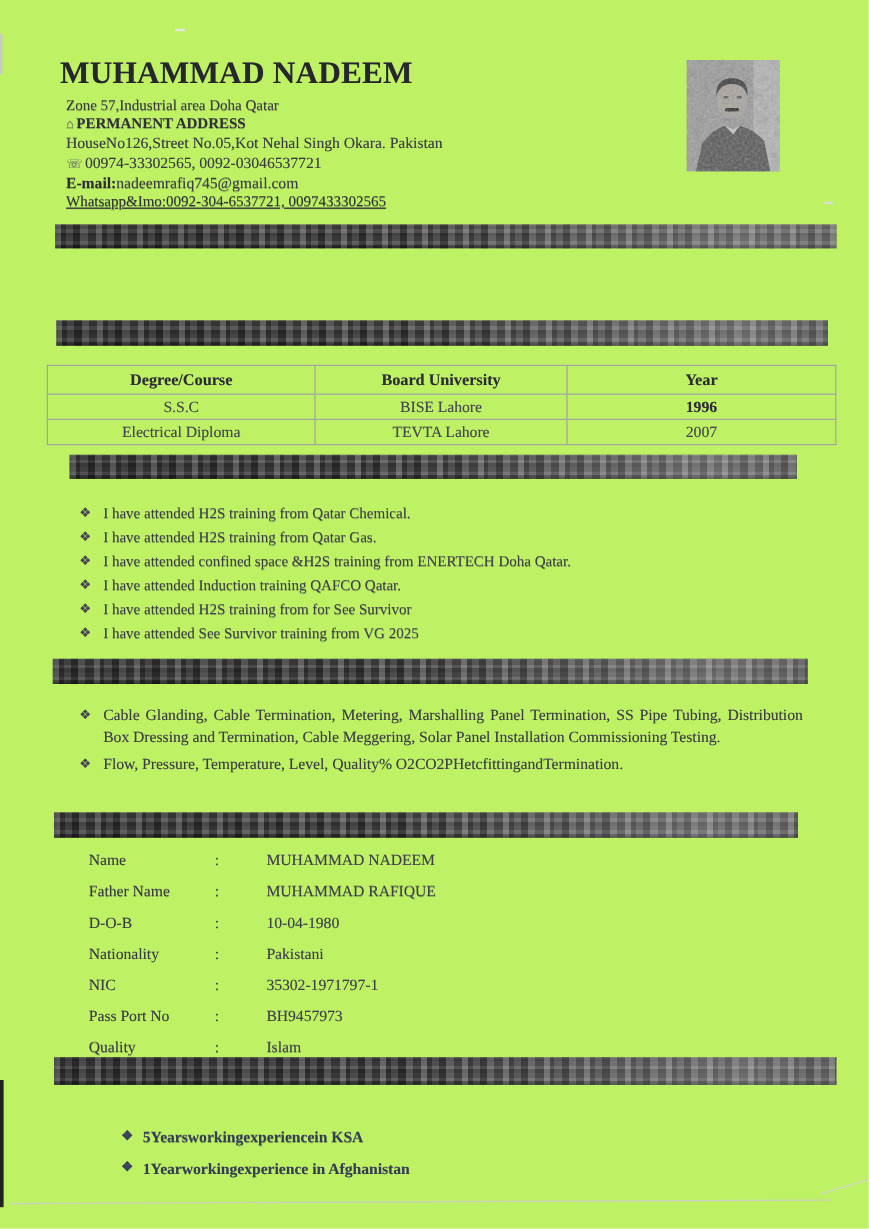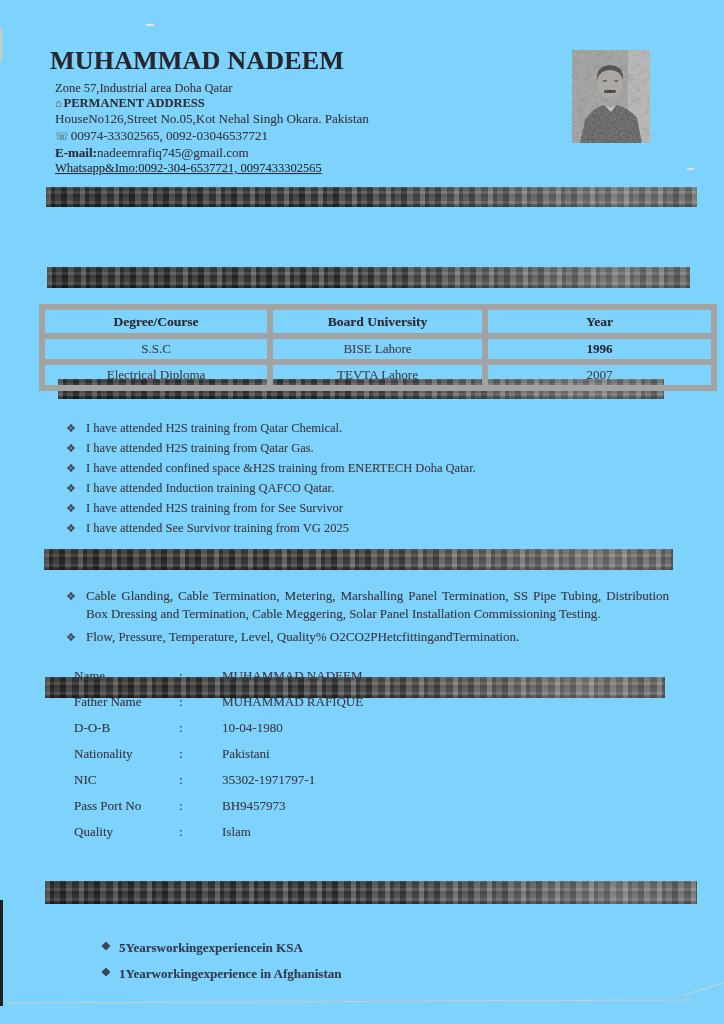--- a/index.html
+++ b/index.html
@@ -1,18 +1,18 @@
 <!DOCTYPE html>
 <html><head>
 <meta charset="utf-8">
 <style>
   html,body{margin:0;padding:0;background:#ffffff;}
   .page{
     position:relative;width:724px;height:1024px;overflow:hidden;
-    background:#7dd3fc;
+    background:#bef264;
     font-family:"Liberation Serif","DejaVu Serif",serif;
     color:#3a3a42;
     text-shadow:0.2px 0.2px 0.4px rgba(70,70,85,0.45);
   }
   .abs{position:absolute;}
 
   
   .name-title{left:50px;top:46px;font-size:26px;font-weight:bold;color:#26262c;letter-spacing:0.2px;}
   .h-line{left:55px;font-size:12.5px;white-space:nowrap;}
   .zone{top:81px;}
@@ -45,36 +45,36 @@
   .b4{left:44px;top:549px;width:629px;height:21px;}
   .b5{left:45px;top:677px;width:620px;height:21px;}
   .b6{left:45px;top:881px;width:652px;height:23px;}
 
   
   .objective{left:71px;top:220px;width:622px;font-size:13px;line-height:16.5px;color:#3d3d46;}
   .obj-l1{text-align:justify;text-align-last:justify;}
 
   
   .edu{left:39px;top:304px;width:654px;border-collapse:collapse;table-layout:fixed;}
-  .edu th,.edu td{border:6px solid #a3a3a3;text-align:center;padding:0;}
+  .edu th,.edu td{border:1px solid #a3a3a3;text-align:center;padding:0;}
   .edu th{height:23px;font-size:13.5px;font-weight:bold;color:#2c2c34;}
   .edu td{height:20px;font-size:13px;color:#45454e;}
   .edu .c1{width:222px;} .edu .c2{width:209px;} .edu .c3{width:223px;}
   .edu .yr-bold{font-weight:bold;color:#2c2c34;}
 
   
   .diam{font-size:11px;color:#44444e;width:20px;flex:0 0 20px;line-height:inherit;}
   .train-list{left:66px;top:418px;width:600px;}
   .train-item{display:flex;height:20px;line-height:20px;font-size:12.5px;color:#3e3e47;white-space:nowrap;}
   .skill-list{left:66px;top:587px;width:606px;}
   .skill-item{display:flex;margin-bottom:5px;font-size:13px;line-height:18px;color:#3c3c45;}
   .skill-item .txt{text-align:justify;width:583px;}
 
   
-  .personal{left:74px;top:668px;width:420px;}
+  .personal{left:74px;top:709px;width:420px;}
   .p-row{display:flex;height:26px;font-size:13px;}
   .p-label{width:105px;color:#3a3a44;}
   .p-colon{width:43px;color:#3a3a44;}
   .p-value{color:#3e3e4a;}
 
   
   .exp-head{left:53px;top:911px;font-size:12px;color:#4a4a52;white-space:nowrap;}
   .exp-years{font-size:15.5px;font-weight:bold;color:#23232a;}
   .exp-item{display:flex;font-size:13px;font-weight:bold;color:#353c55;white-space:nowrap;}
   .e1{left:101px;top:940px;} .e2{left:101px;top:966px;}

